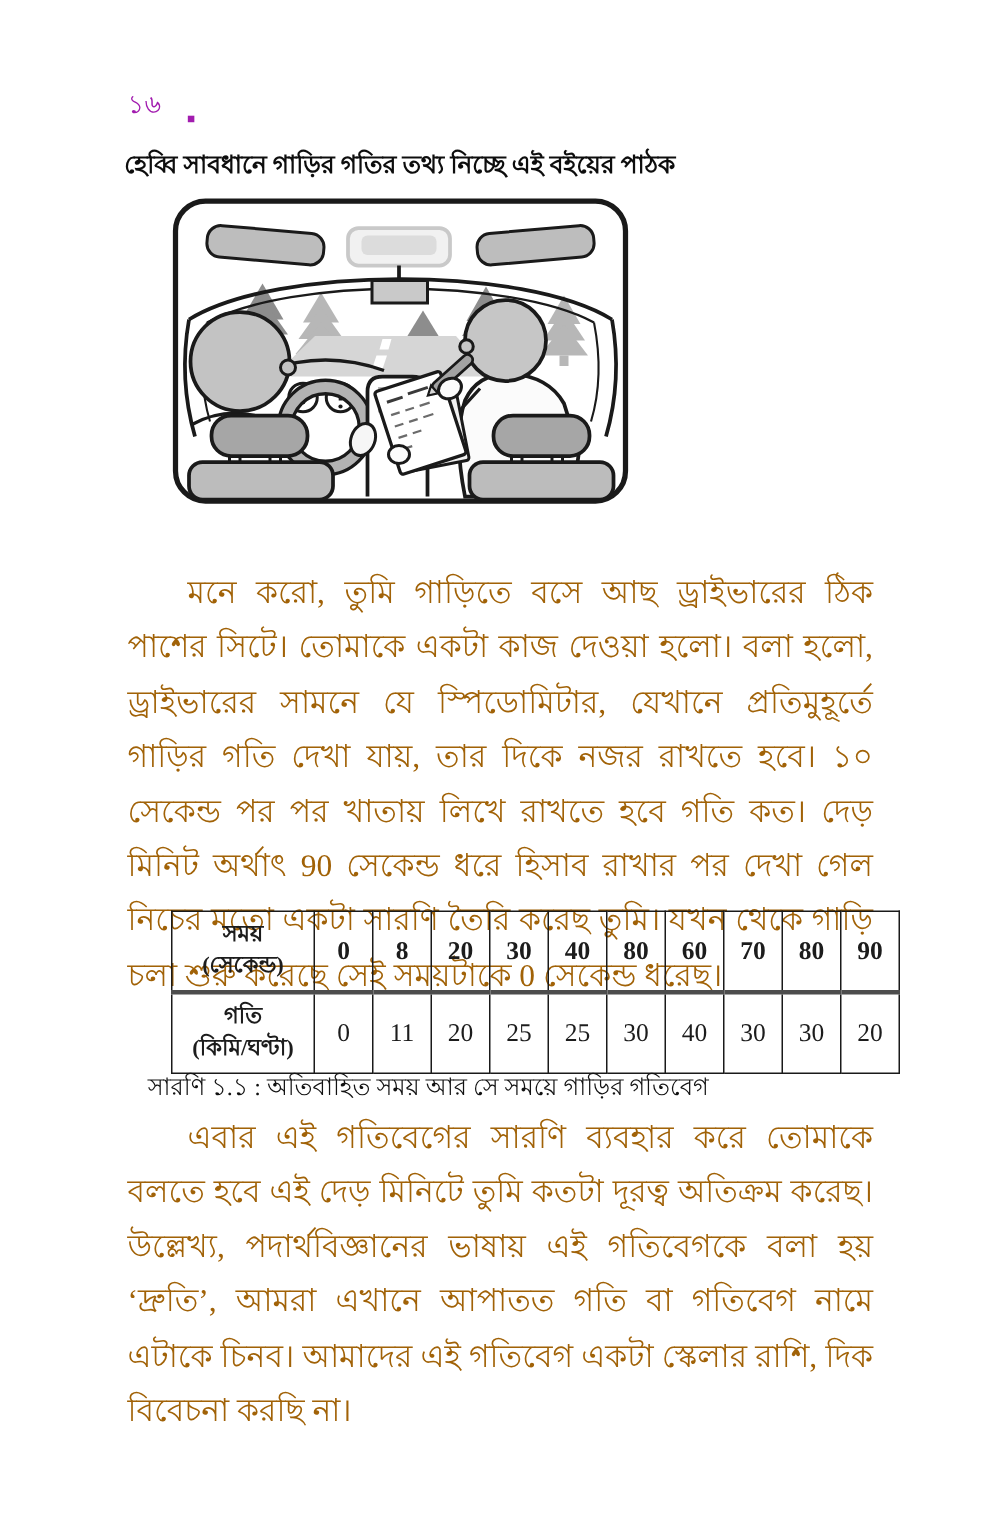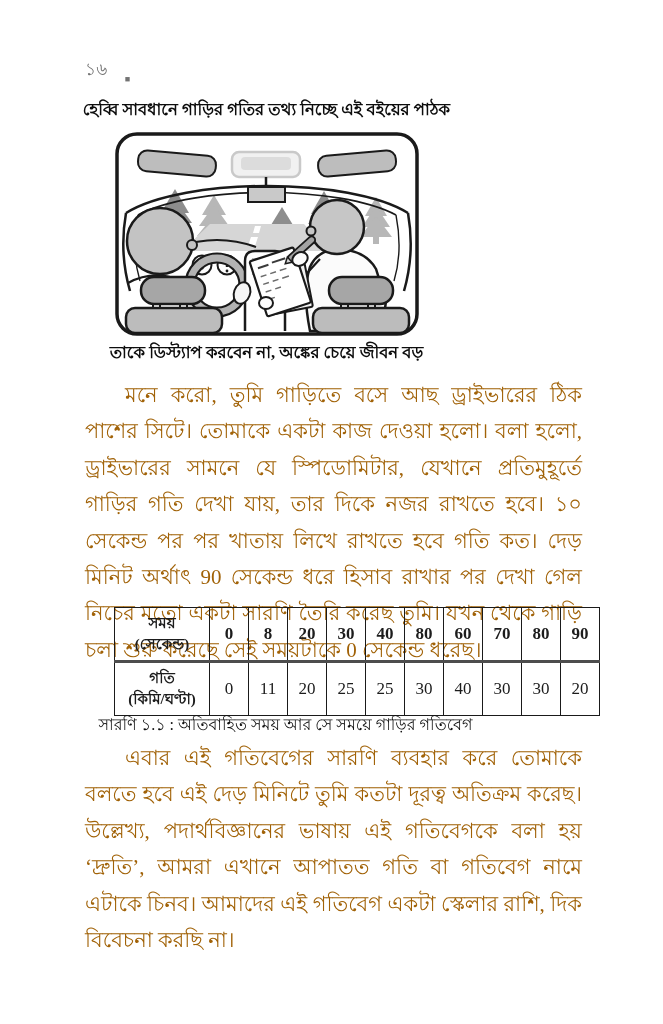--- a/index.html
+++ b/index.html
@@ -8,21 +8,21 @@
     background:#ffffff;
     font-family:"Liberation Serif","DejaVu Sans",serif;
     position:relative; overflow:hidden;
     color:#1c1c1c;
   }
   .page { position:absolute; inset:0; }
 
   
   .running-header {
     position:absolute; left:85px; top:56px;
-    font-size:17px; color:#737373;
+    font-size:17px; color:#a21caf;
     display:flex; align-items:flex-end; gap:17px;
     letter-spacing:0.3px;
   }
   .running-header .sq { font-size:9px; line-height:1; }
 
   
   .figure-wrap { position:absolute; left:0; top:97px; width:533px; text-align:center; }
   .fig-cap { font-weight:bold; font-size:16.5px; color:#0d0d0d; }
   .fig-cap.top { margin-bottom:7px; }
   .fig-cap.bottom { margin-top:3px; }
@@ -183,21 +183,20 @@
         </g>
         <g>
           <rect x="227" y="166" width="7" height="13" fill="#ffffff" stroke="#1a1a1a" stroke-width="2"></rect>
           <rect x="254" y="166" width="7" height="13" fill="#ffffff" stroke="#1a1a1a" stroke-width="2"></rect>
           <rect x="199" y="177" width="96" height="25" rx="9" fill="#bcbcbc" stroke="#1a1a1a" stroke-width="2.5"></rect>
           <rect x="215" y="146" width="64" height="27" rx="13" fill="#a6a6a6" stroke="#1a1a1a" stroke-width="2.5"></rect>
         </g>
       </svg>
     </div>
 
-    <div class="fig-cap bottom">তাকে ডিস্ট্যাপ করবেন না, অঙ্কের চেয়ে জীবন বড়</div>
   </div>
 
   <p class="body-par" id="p1">মনে করো, তুমি গাড়িতে বসে আছ ড্রাইভারের ঠিক পাশের সিটে। তোমাকে একটা কাজ দেওয়া হলো। বলা হলো, ড্রাইভারের সামনে যে স্পিডোমিটার, যেখানে প্রতিমুহূর্তে গাড়ির গতি দেখা যায়, তার দিকে নজর রাখতে হবে। ১০ সেকেন্ড পর পর খাতায় লিখে রাখতে হবে গতি কত। দেড় মিনিট অর্থাৎ 90 সেকেন্ড ধরে হিসাব রাখার পর দেখা গেল নিচের মতো একটা সারণি তৈরি করেছ তুমি। যখন থেকে গাড়ি চলা শুরু করেছে সেই সময়টাকে 0 সেকেন্ড ধরেছ।</p>
 
   <div class="table-wrap">
     <table class="speed-table">
       <tbody>
           <tr class="row-time">
         <th class="lbl">
           <div>সময়</div>

